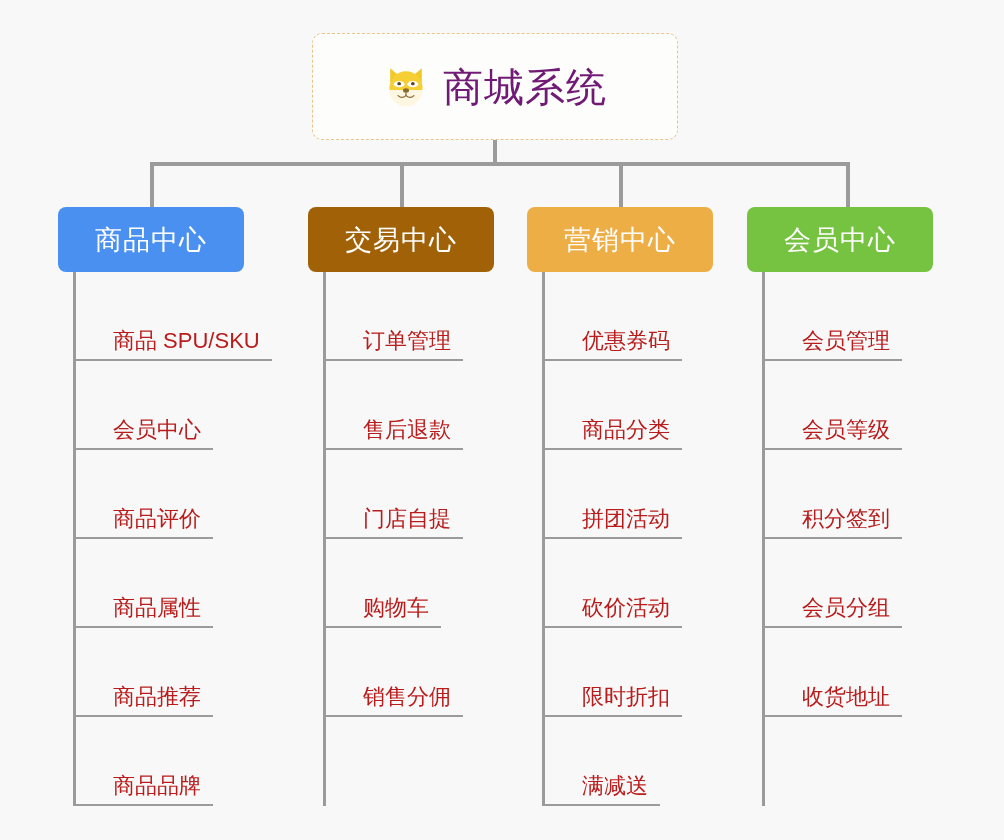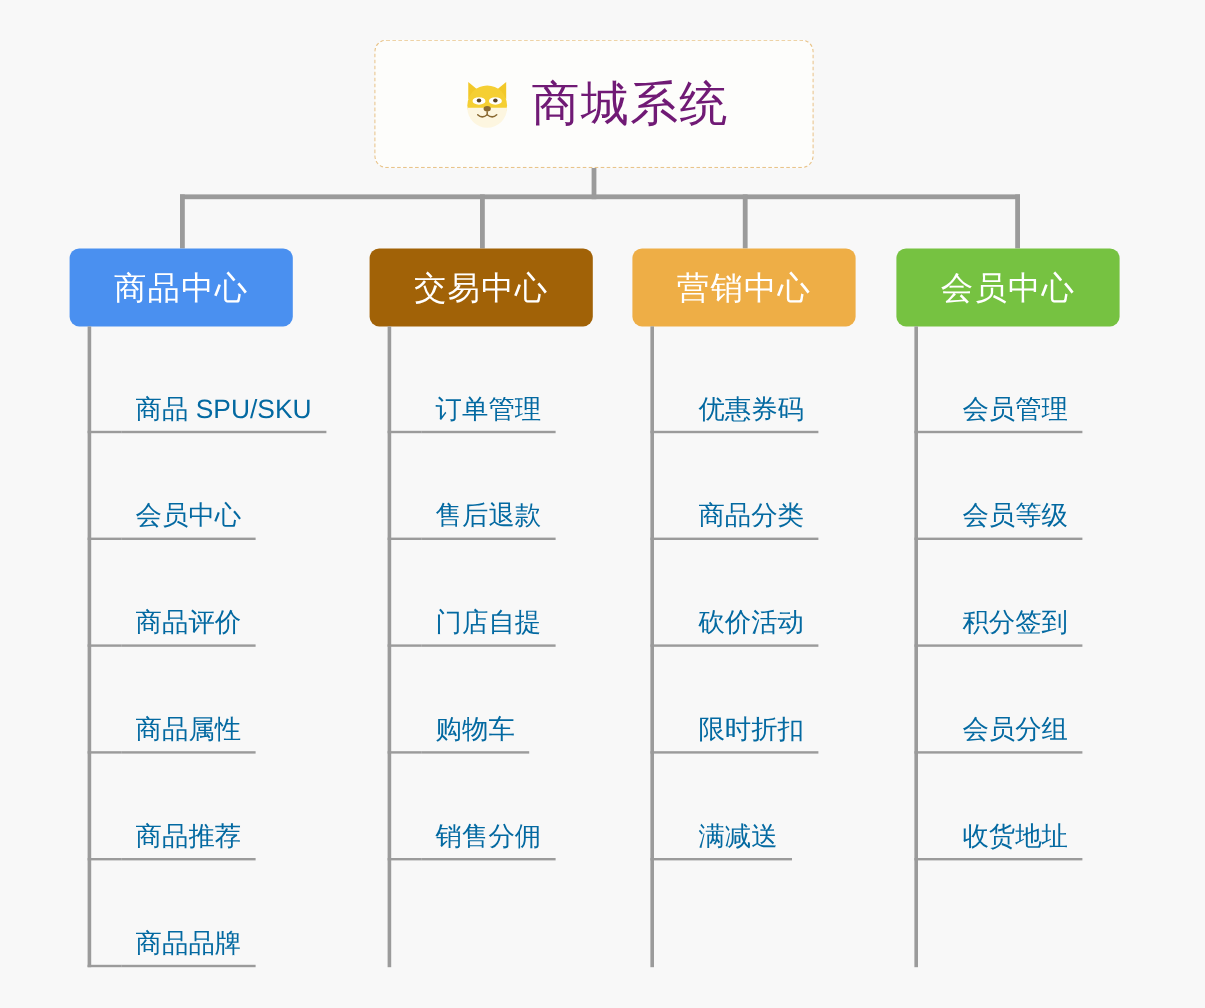--- a/index.html
+++ b/index.html
@@ -108,21 +108,21 @@
     height: 89px;
     box-sizing: border-box;
     display: flex;
     align-items: flex-end;
   }
   .leaf-label {
     position: relative;
     display: inline-block;
     font-size: 22px;
     line-height: 1.1;
-    color: #0369a1;
+    color: #b91c1c;
     white-space: nowrap;
     padding: 0 12px 6px 12px;
     border-bottom: 2px solid #9b9b9b;
     margin-left: 28px;
   }
   
   .leaf-label::before {
     content: "";
     position: absolute;
     left: -28px;
@@ -213,20 +213,23 @@
         <div class="col-header" style="width: 186px; background: rgb(238, 174, 70);">营销中心</div>
         <div class="col-trunk" style="left: 15px; height: 534px;"></div>
         <div class="leaf-list" style="left: 15px;">
           <div class="leaf">
             <span class="leaf-label">优惠券码</span>
           </div>
           <div class="leaf">
             <span class="leaf-label">商品分类</span>
           </div>
           <div class="leaf">
+            <span class="leaf-label">拼团活动</span>
+          </div>
+          <div class="leaf">
             <span class="leaf-label">砍价活动</span>
           </div>
           <div class="leaf">
             <span class="leaf-label">限时折扣</span>
           </div>
           <div class="leaf">
             <span class="leaf-label">满减送</span>
           </div>
         </div>
       </div>

